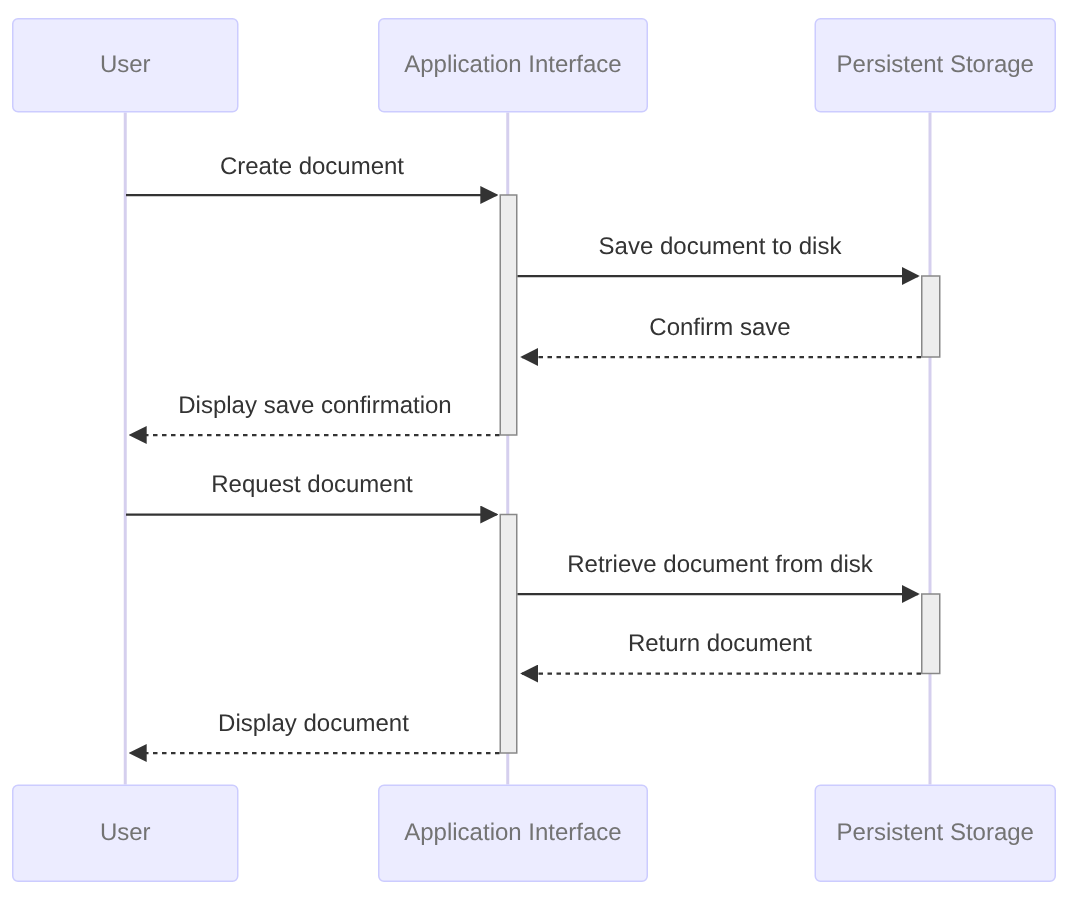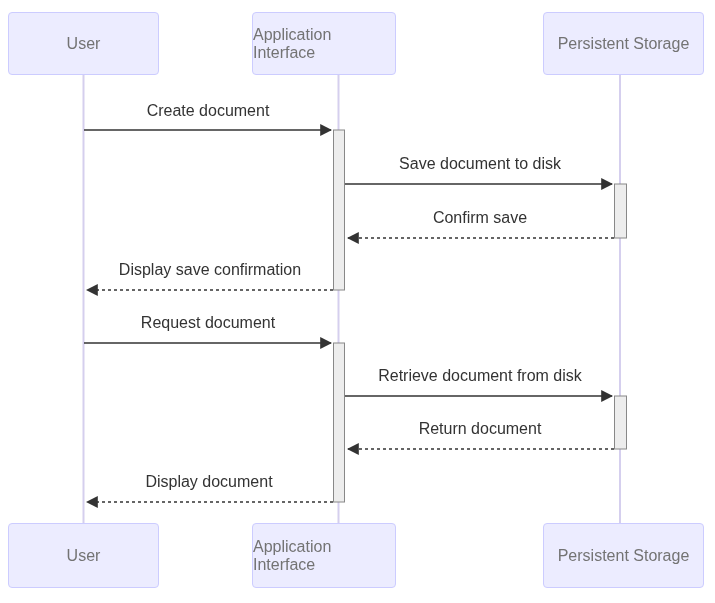--- a/index.html
+++ b/index.html
@@ -23,21 +23,21 @@
     border-radius: 4px;
     display: flex;
     align-items: center;
     justify-content: center;
     font-size: 16px;
     color: #737373;
   }
   .actor-top    { top: 12px;  height: 63px; }
   .actor-bottom { top: 523px; height: 65px; }
   .actor-user    { left: 8px;   width: 151px; }
-  .actor-app     { left: 252px; width: 144px; }
+  .actor-app     { left: 252px; width: 180px; }
   .actor-storage { left: 543px; width: 161px; }
   svg { position: absolute; left: 0; top: 0; }
   .msg-label {
     font-size: 16px;
     fill: #333333;
     text-anchor: middle;
     font-family: "Liberation Sans", "DejaVu Sans", sans-serif;
   }
 </style>
 </head>

